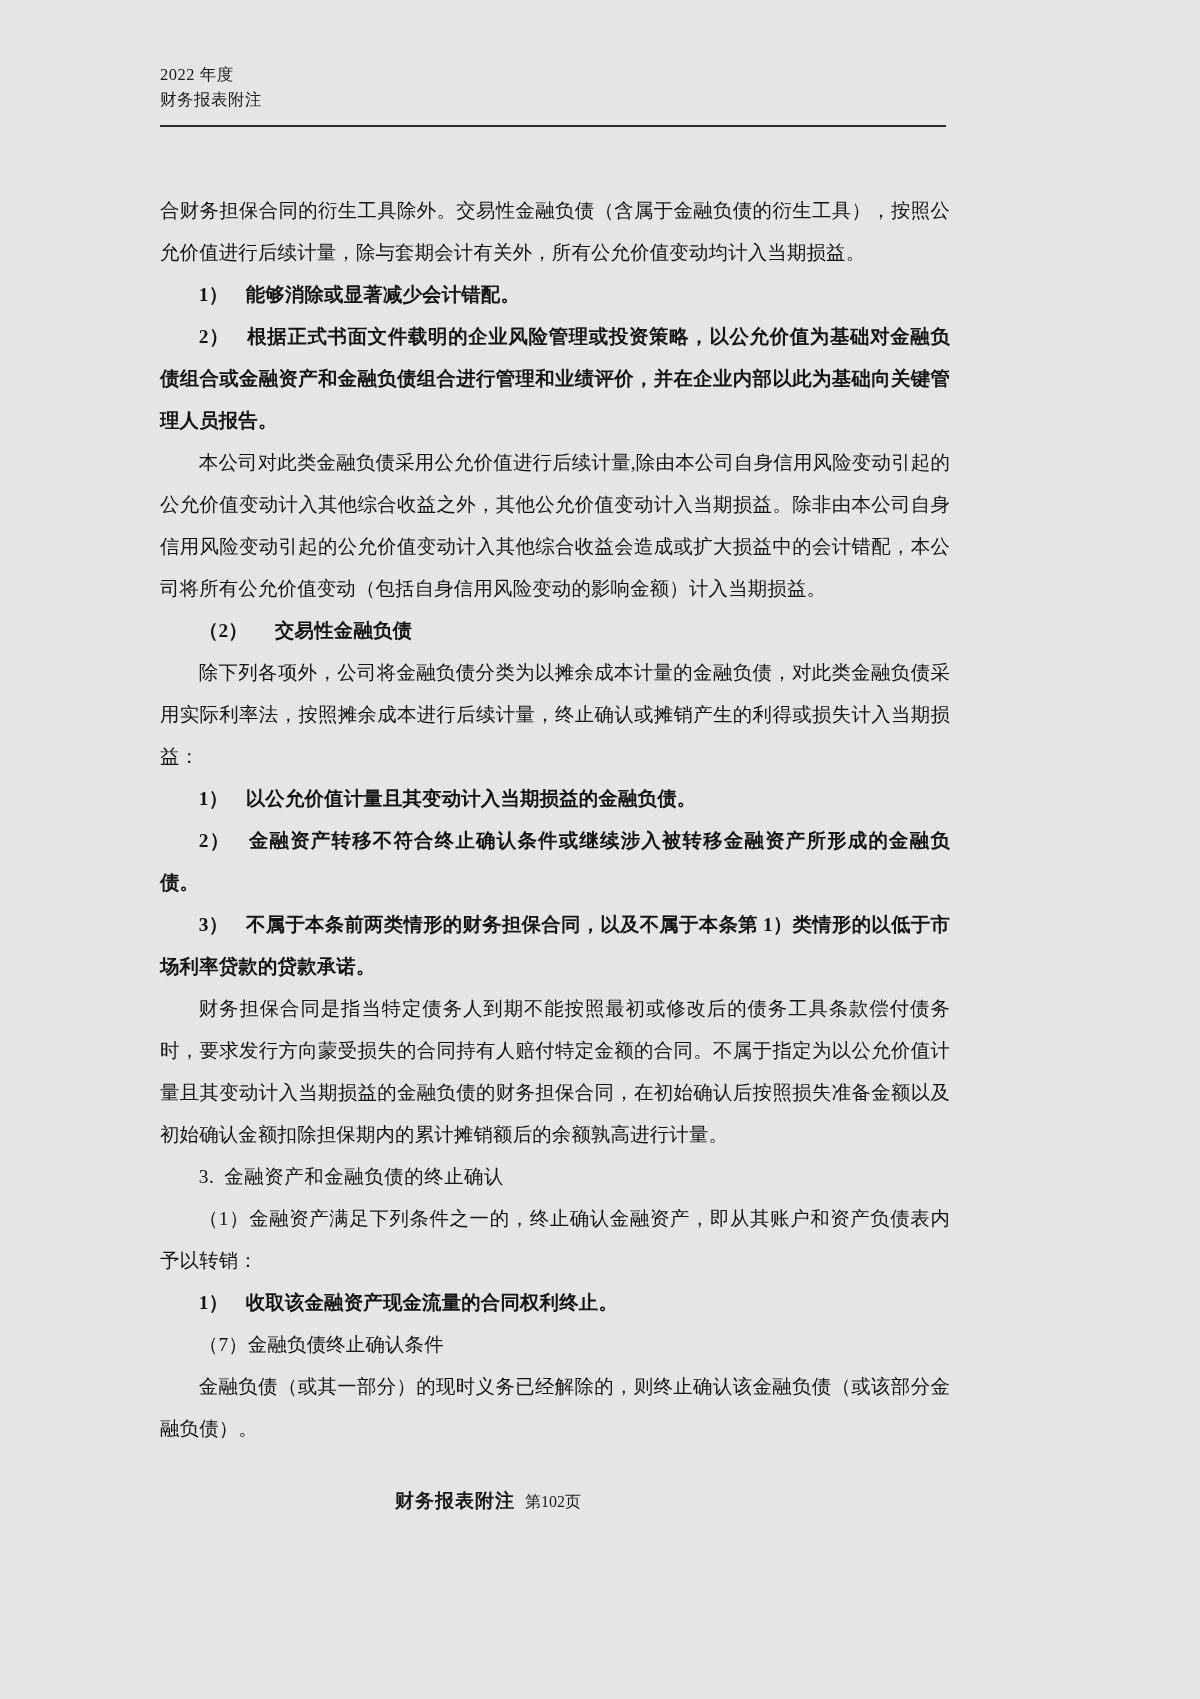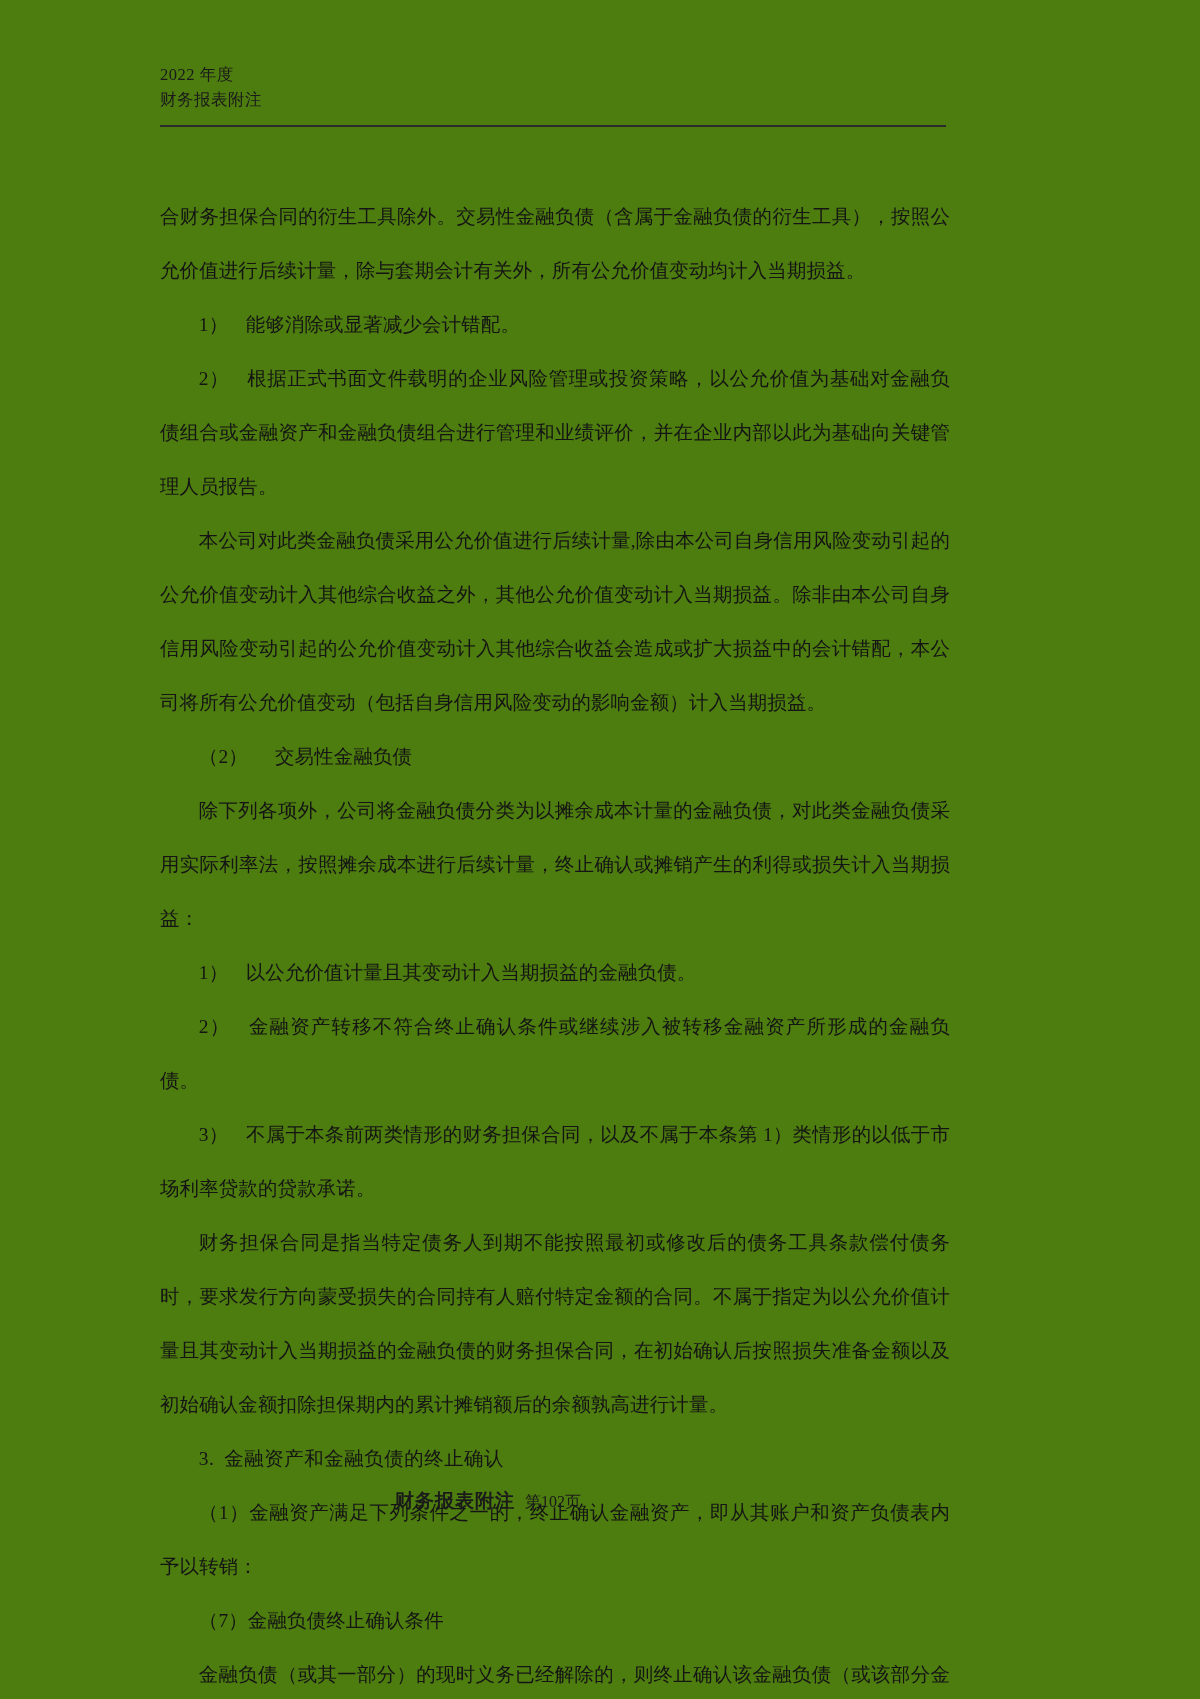--- a/index.html
+++ b/index.html
@@ -14,21 +14,21 @@
     color: #1a1a1a;
     position: relative;
     overflow: hidden;
   }
   .page {
     width: 1200px;
     height: 1699px;
     box-sizing: border-box;
     padding: 0;
     position: relative;
-    background: #4d7c0f;
+    background: #e5e5e5;
   }
   .header {
     position: absolute;
     top: 62px;
     left: 160px;
     width: 786px;
   }
   .header-line {
     font-size: 16.5px;
     line-height: 25px;
@@ -46,31 +46,32 @@
   }
   .content {
     position: absolute;
     top: 190px;
     left: 160px;
     width: 790px;
   }
   p.para {
     margin: 0 0 0 0;
     font-size: 19.4px;
-    line-height: 54px;
+    line-height: 42px;
     text-align: justify;
     text-justify: inter-ideograph;
     letter-spacing: 0.2px;
     color: #141414;
   }
   p.indent2 {
     text-indent: 2em;
   }
   p.listitem {
     text-indent: 2em;
+    font-weight: bold;
   }
   p.listitem .marker {
     display: inline;
   }
   p.listitem .marker-gap {
     display: inline-block;
     width: 0.9em;
   }
   p.heading {
     font-weight: normal;
@@ -143,20 +144,23 @@
     </p>
 
     <p class="para indent2">财务担保合同是指当特定债务人到期不能按照最初或修改后的债务工具条款偿付债务时，要求发行方向蒙受损失的合同持有人赔付特定金额的合同。不属于指定为以公允价值计量且其变动计入当期损益的金融负债的财务担保合同，在初始确认后按照损失准备金额以及初始确认金额扣除担保期内的累计摊销额后的余额孰高进行计量。</p>
 
     <p class="para heading">
       <span>3.</span><span class="hgap"></span><span>金融资产和金融负债的终止确认</span>
     </p>
 
     <p class="para indent2">（1）金融资产满足下列条件之一的，终止确认金融资产，即从其账户和资产负债表内予以转销：</p>
 
+    <p class="para listitem">
+      <span class="marker">1）</span><span class="marker-gap"></span><span>收取该金融资产现金流量的合同权利终止。</span>
+    </p>
 
 
     <p class="para indent2">（7）金融负债终止确认条件</p>
 
     <p class="para indent2">金融负债（或其一部分）的现时义务已经解除的，则终止确认该金融负债（或该部分金融负债）。</p>
 
   </div>
 
   <div class="footer">
     <span class="footer-title">财务报表附注</span><span class="footer-page">第102页</span>

